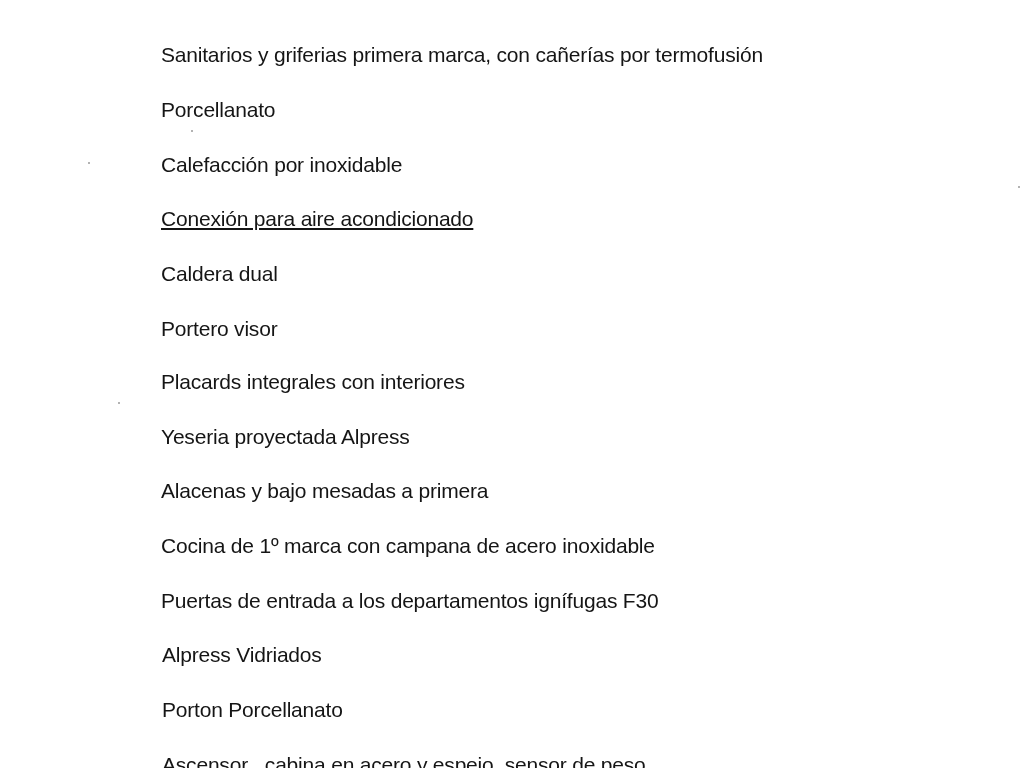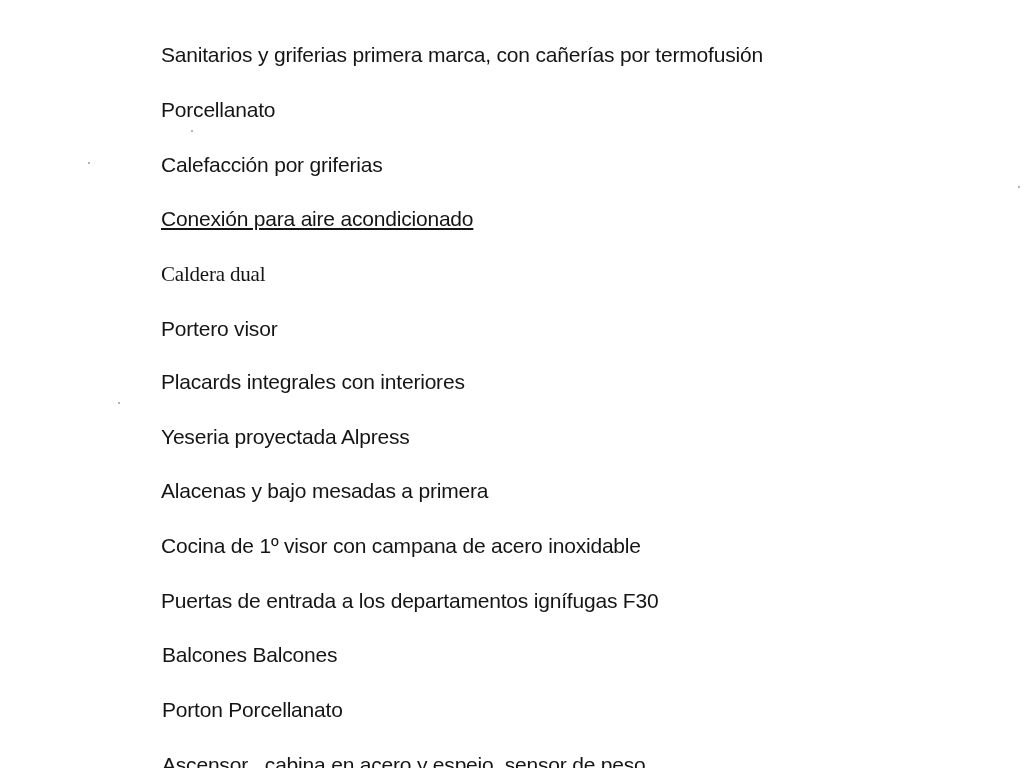--- a/index.html
+++ b/index.html
@@ -45,30 +45,30 @@
       background: #9a9a9a;
     }
   </style>
 </head>
 <body>
 
 <div class="doc-page">
   <ul class="feature-list">
     <li class="feature-item" style="left: 153px; top: 26px;">Sanitarios y griferias primera marca,  con cañerías por termofusión</li>
     <li class="feature-item" style="left: 153px; top: 81px;">Porcellanato</li>
-    <li class="feature-item" style="left: 153px; top: 136px;">Calefacción por griferias</li>
+    <li class="feature-item" style="left: 153px; top: 136px;">Calefacción por inoxidable</li>
     <li class="feature-item" style="left: 153px; top: 190px; text-decoration: underline;">Conexión para aire acondicionado</li>
-    <li class="feature-item" style="left: 153px; top: 245px; font-family: Liberation Serif, serif;">Caldera dual</li>
+    <li class="feature-item" style="left: 153px; top: 245px;">Caldera dual</li>
     <li class="feature-item" style="left: 153px; top: 300px;">Portero visor</li>
     <li class="feature-item" style="left: 153px; top: 353px;">Placards integrales con interiores</li>
     <li class="feature-item" style="left: 153px; top: 408px;">Yeseria proyectada Alpress</li>
     <li class="feature-item" style="left: 153px; top: 462px;">Alacenas y bajo mesadas a primera</li>
-    <li class="feature-item" style="left: 153px; top: 517px;">Cocina de 1º visor con campana de acero inoxidable</li>
+    <li class="feature-item" style="left: 153px; top: 517px;">Cocina de 1º marca con campana de acero inoxidable</li>
     <li class="feature-item" style="left: 153px; top: 572px;">Puertas de entrada a los departamentos ignífugas F30</li>
-    <li class="feature-item" style="left: 154px; top: 626px;">Balcones Balcones</li>
+    <li class="feature-item" style="left: 154px; top: 626px;">Alpress Vidriados</li>
     <li class="feature-item" style="left: 154px; top: 681px;">Porton Porcellanato</li>
     <li class="feature-item" style="left: 154px; top: 736px;">Ascensor  , cabina en acero y espejo, sensor de peso</li>
   </ul>
 
   <span class="speck" style="left:183px; top:114px;"></span>
   <span class="speck" style="left:80px; top:146px;"></span>
   <span class="speck" style="left:1010px; top:170px;"></span>
   <span class="speck" style="left:110px; top:386px;"></span>
 </div>
 

